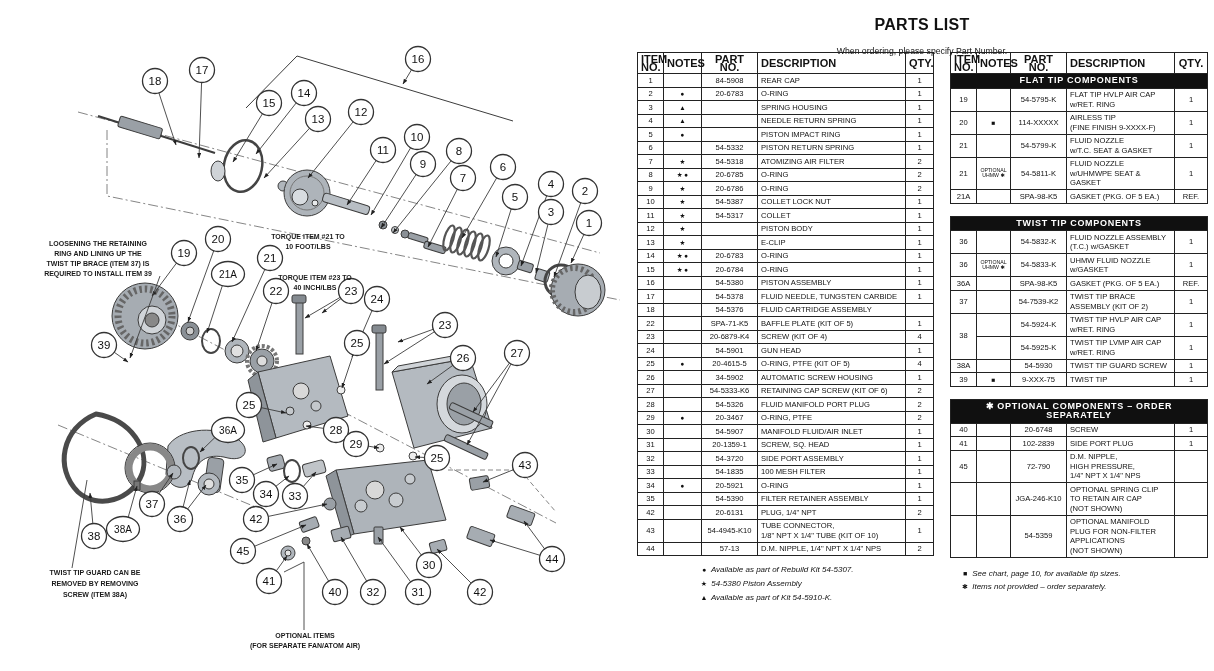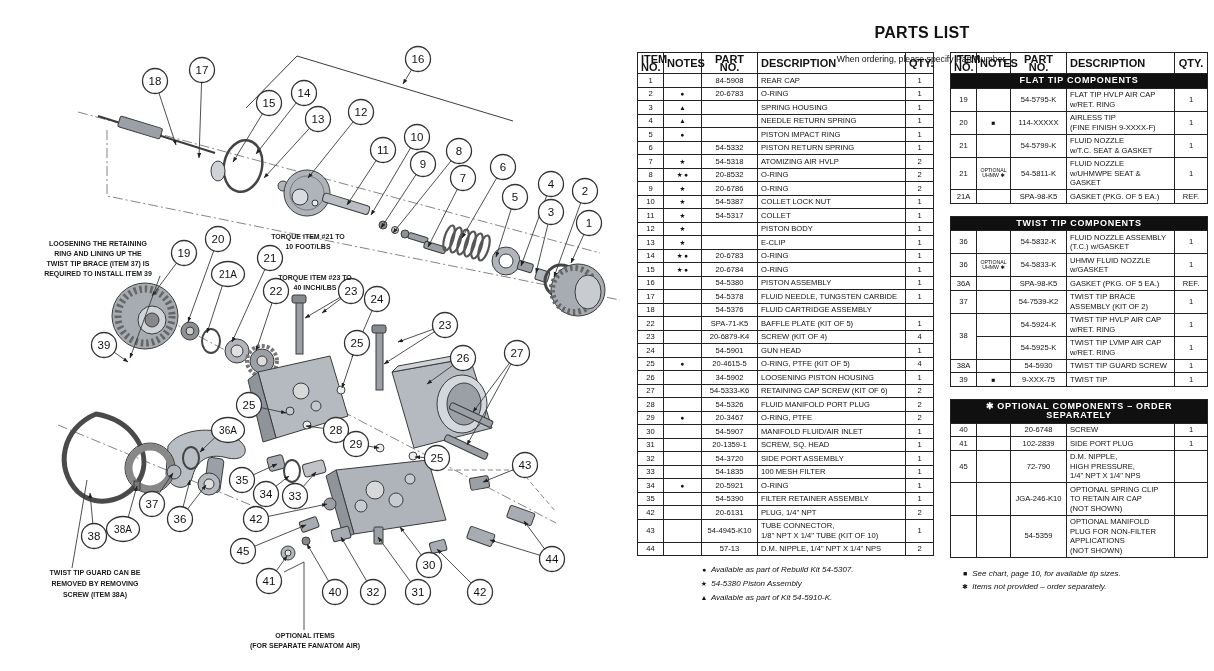--- a/index.html
+++ b/index.html
@@ -1,19 +1,19 @@
 <!DOCTYPE html>
 <html><head>
 <meta charset="utf-8">
 <style>
   html,body{margin:0;padding:0;background:#fff;}
   #page{position:relative;width:1214px;height:671px;background:#fff;overflow:hidden;
         font-family:"Liberation Sans",sans-serif;color:#111;}
   
-  #titleblock{position:absolute;left:637px;top:24px;width:570px;text-align:center;}
+  #titleblock{position:absolute;left:637px;top:16px;width:570px;text-align:center;}
   #titleblock .t{font-size:16px;font-weight:bold;letter-spacing:.3px;}
   #titleblock .s{font-size:8.7px;margin-top:12px;}
   
   table.tbl{border-collapse:collapse;table-layout:fixed;font-size:7.6px;line-height:9.5px;}
   .tbl th,.tbl td{border:1px solid #222;padding:1.5px 3px;vertical-align:middle;}
   .tbl th{font-size:11px;font-weight:bold;text-align:left;white-space:pre-line;line-height:8.5px;}
   .tbl th.c,.tbl td.c{text-align:center;}
   .tbl td.desc{text-align:left;white-space:pre-line;}
   .tbl td.note{text-align:center;font-size:6.5px;line-height:7px;}
   .tbl td.note .tiny{font-size:5.2px;display:block;line-height:5.5px;}
@@ -558,27 +558,27 @@
             <td class="c">6</td>
             <td class="note c"></td>
             <td class="c">54-5332</td>
             <td class="desc">PISTON RETURN SPRING</td>
             <td class="c">1</td>
           </tr>
           <tr>
             <td class="c">7</td>
             <td class="note c">★</td>
             <td class="c">54-5318</td>
-            <td class="desc">ATOMIZING AIR HVLP</td>
+            <td class="desc">ATOMIZING AIR FILTER</td>
             <td class="c">2</td>
           </tr>
           <tr>
             <td class="c">8</td>
             <td class="note c">★ ●</td>
-            <td class="c">20-8532</td>
+            <td class="c">20-6785</td>
             <td class="desc">O-RING</td>
             <td class="c">2</td>
           </tr>
           <tr>
             <td class="c">9</td>
             <td class="note c">★</td>
             <td class="c">20-6786</td>
             <td class="desc">O-RING</td>
             <td class="c">2</td>
           </tr>
@@ -670,21 +670,21 @@
             <td class="c">25</td>
             <td class="note c">●</td>
             <td class="c">20-4615-5</td>
             <td class="desc">O-RING, PTFE (KIT OF 5)</td>
             <td class="c">4</td>
           </tr>
           <tr>
             <td class="c">26</td>
             <td class="note c"></td>
             <td class="c">34-5902</td>
-            <td class="desc">LOOSENING PISTON HOUSING</td>
+            <td class="desc">AUTOMATIC SCREW HOUSING</td>
             <td class="c">1</td>
           </tr>
           <tr>
             <td class="c">27</td>
             <td class="note c"></td>
             <td class="c">54-5333-K6</td>
             <td class="desc">RETAINING CAP SCREW (KIT OF 6)</td>
             <td class="c">2</td>
           </tr>
           <tr>

